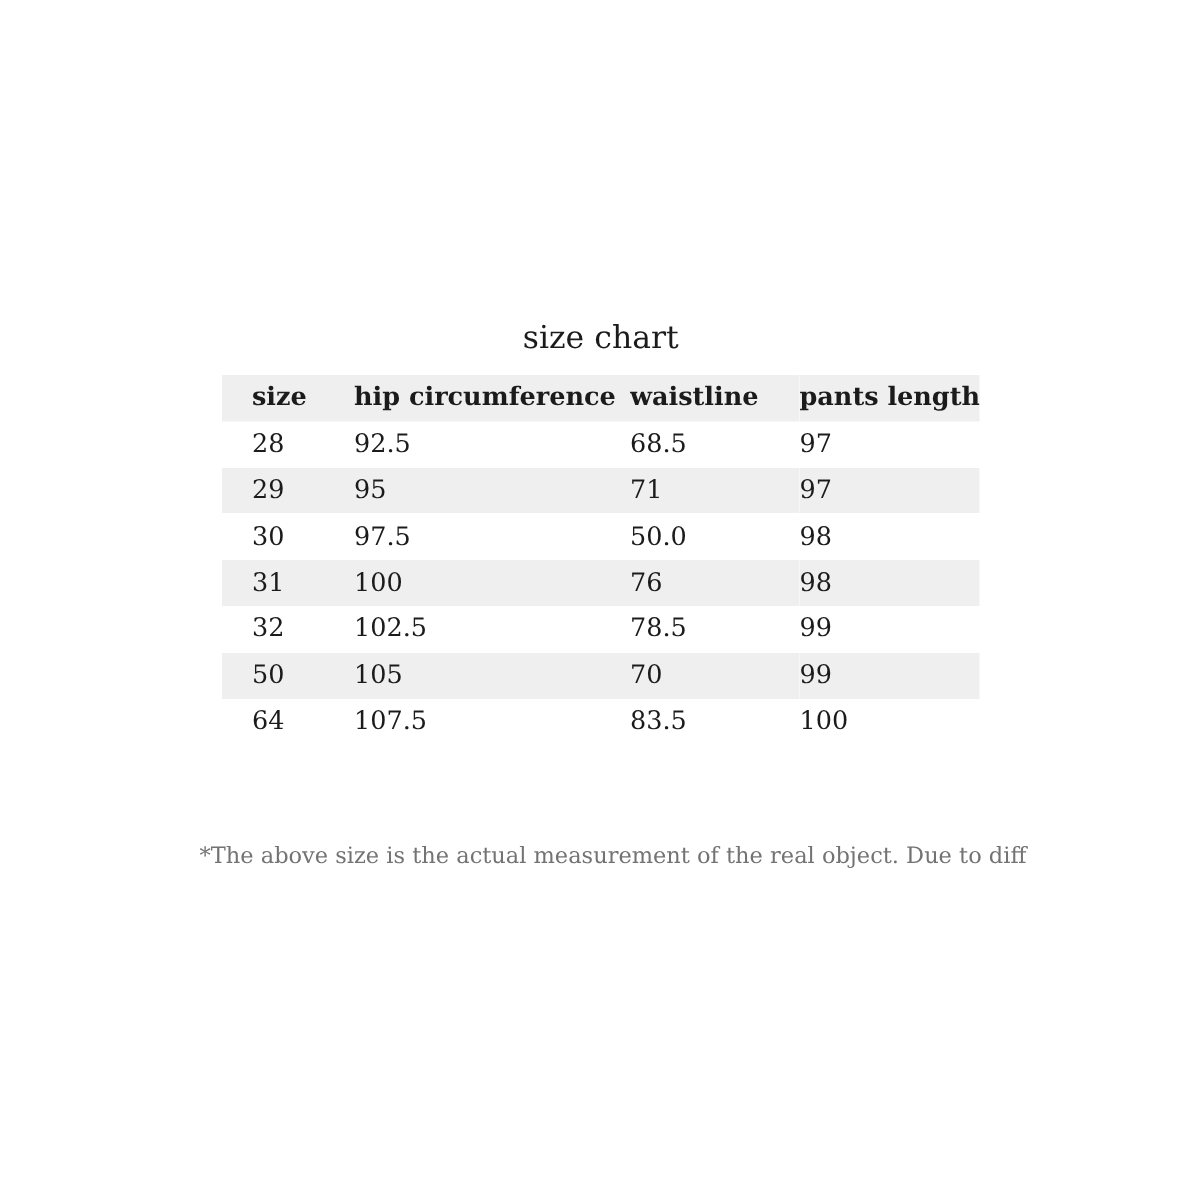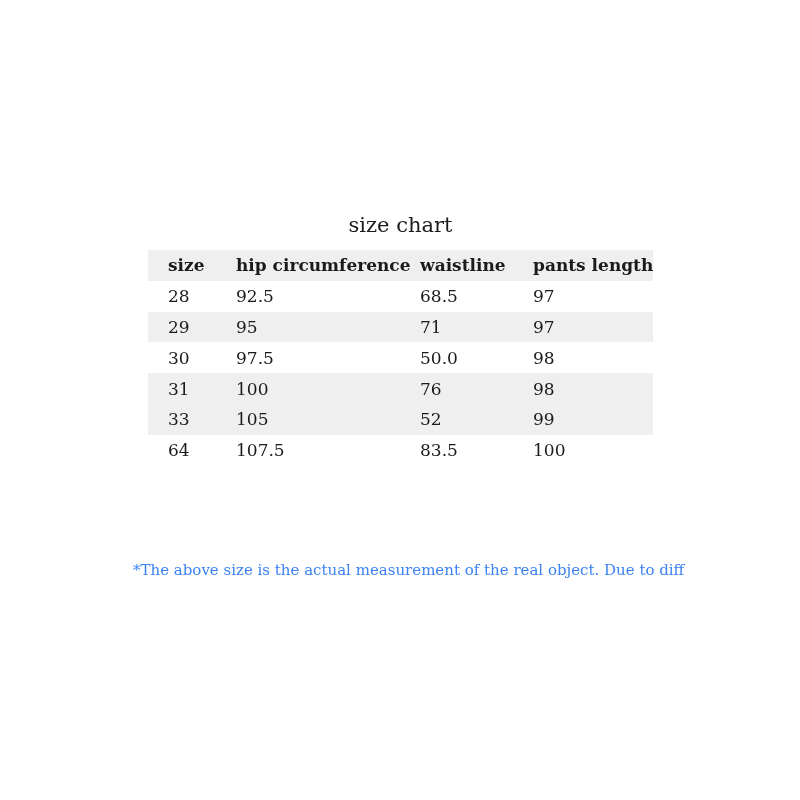--- a/index.html
+++ b/index.html
@@ -54,21 +54,21 @@
   table.size-table th:first-child,
   table.size-table td:first-child { padding-left: 20px; }
   table.size-table thead tr { background: #efefef; }
   table.size-table tbody tr.stripe { background: #efefef; border-radius: 11px; }
   .footnote {
     position: absolute;
     left: 133px;
     top: 559px;
     font-size: 15px;
     line-height: 22.5px;
-    color: #3b82f6;
+    color: #737373;
     white-space: nowrap;
   }
 </style>
 </head>
 <body>
 
 <div class="canvas">
 
   <div class="title">size chart</div>
 
@@ -105,24 +105,30 @@
     <td>97.5</td>
     <td>50.0</td>
     <td>98</td>
   </tr>
         <tr class="stripe">
     <td>31</td>
     <td>100</td>
     <td>76</td>
     <td>98</td>
   </tr>
+        <tr>
+    <td>32</td>
+    <td>102.5</td>
+    <td>78.5</td>
+    <td>99</td>
+  </tr>
         <tr class="stripe">
-    <td>33</td>
+    <td>50</td>
     <td>105</td>
-    <td>52</td>
+    <td>70</td>
     <td>99</td>
   </tr>
         <tr>
     <td>64</td>
     <td>107.5</td>
     <td>83.5</td>
     <td>100</td>
   </tr>
       </tbody>
   </table>

